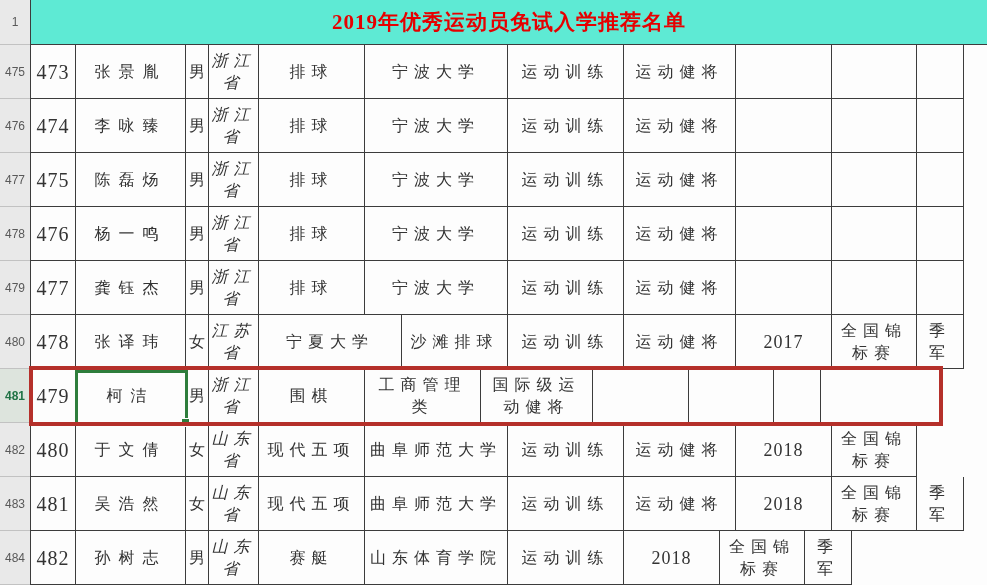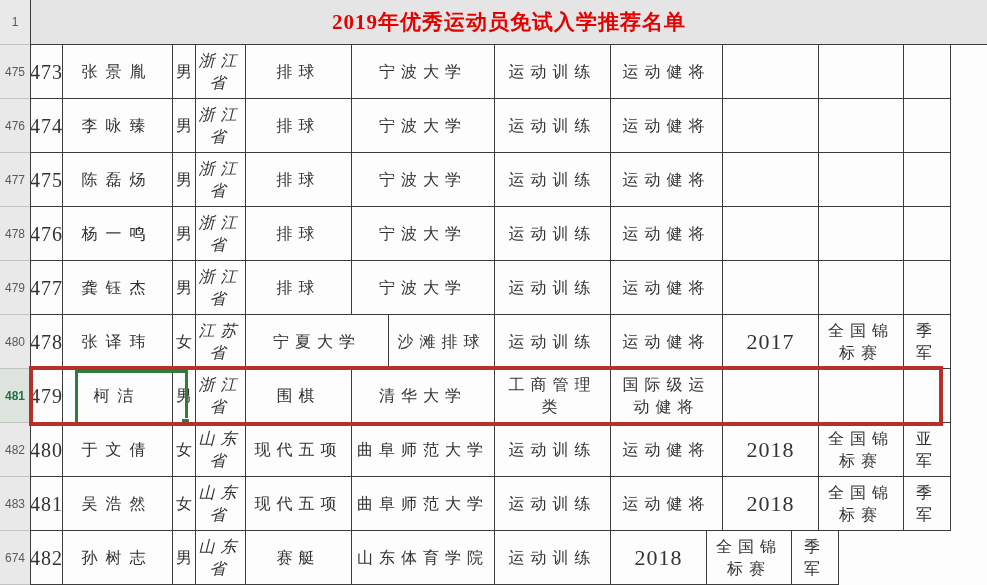--- a/index.html
+++ b/index.html
@@ -30,21 +30,21 @@
   .gutter-cell.selected{color:#217346;background:#dde4dd;font-weight:bold;}
   
   .sheet{
     position:absolute;left:30px;top:0;width:957px;height:585px;
     border-left:1px solid #3c3c3c;
     box-sizing:border-box;
     z-index:2;
   }
   .title-row{
     height:45px;box-sizing:border-box;
-    background:#e5e5e5;
+    background:#5eead4;
     border-bottom:1px solid #3c3c3c;
     display:flex;align-items:center;justify-content:center;
   }
   .title-text{
     font-size:21px;font-weight:bold;color:#e60000;
     letter-spacing:1px;
   }
   .grid-row{display:flex;height:54px;}
   .cell{
     box-sizing:border-box;
@@ -53,29 +53,29 @@
     display:flex;align-items:center;justify-content:center;
     text-align:center;
     font-size:16px;
     letter-spacing:6px;
     line-height:22px;
     padding:0 4px;
     overflow:hidden;
     background:#fdfdfd;
     cursor:cell;
   }
-  .c-serial{width:32px;font-size:20px;letter-spacing:1px;padding:0;}
+  .c-serial{width:45px;font-size:20px;letter-spacing:1px;padding:0;}
   .c-name{width:110px;letter-spacing:8px;padding:0;}
   .c-gender{width:23px;padding:0;letter-spacing:0;}
   .c-province{width:50px;padding:0;font-style:italic;}
   .c-sport{width:106px;}
   .c-university{width:143px;padding:8px 2px;}
   .c-major{width:116px;}
   .c-level{width:112px;padding:0 8px;}
-  .c-year{width:96px;font-size:22px;letter-spacing:1px;}
+  .c-year{width:96px;font-size:18px;letter-spacing:1px;}
   .c-competition{width:85px;padding:0 6px;}
   .c-result{width:47px;padding:0 2px;}
   
   .red-box{
     position:absolute;
     left:-2px;top:366px;
     width:914px;height:60px;
     border:4px solid #b5302a;
     box-sizing:border-box;
     pointer-events:none;
@@ -111,21 +111,21 @@
 
   <div class="gutter-cell row-h">475</div>
       <div class="gutter-cell row-h">476</div>
       <div class="gutter-cell row-h">477</div>
       <div class="gutter-cell row-h">478</div>
       <div class="gutter-cell row-h">479</div>
       <div class="gutter-cell row-h">480</div>
       <div class="gutter-cell row-h selected">481</div>
       <div class="gutter-cell row-h">482</div>
       <div class="gutter-cell row-h">483</div>
-      <div class="gutter-cell row-h">674</div>
+      <div class="gutter-cell row-h">484</div>
     </div>
 
   <div class="sheet">
     <div class="title-row">
       <span class="title-text">2019年优秀运动员免试入学推荐名单</span>
     </div>
 
     <div id="grid">
 
     <div class="grid-row">
@@ -205,39 +205,37 @@
           <div class="cell c-year">2017</div>
           <div class="cell c-competition">全国锦标赛</div>
           <div class="cell c-result">季军</div>
         </div>
         <div class="grid-row">
           <div class="cell c-serial">479</div>
           <div class="cell c-name">柯洁</div>
           <div class="cell c-gender">男</div>
           <div class="cell c-province">浙江省</div>
           <div class="cell c-sport">围棋</div>
-          <div class="cell c-university">清华大学</div>
           <div class="cell c-major">工商管理类</div>
           <div class="cell c-level">国际级运动健将</div>
           <div class="cell c-year"></div>
           <div class="cell c-competition"></div>
           <div class="cell c-result"></div>
         </div>
         <div class="grid-row">
           <div class="cell c-serial">480</div>
           <div class="cell c-name">于文倩</div>
           <div class="cell c-gender">女</div>
           <div class="cell c-province">山东省</div>
           <div class="cell c-sport">现代五项</div>
           <div class="cell c-university">曲阜师范大学</div>
           <div class="cell c-major">运动训练</div>
           <div class="cell c-level">运动健将</div>
           <div class="cell c-year">2018</div>
           <div class="cell c-competition">全国锦标赛</div>
-          <div class="cell c-result">亚军</div>
         </div>
         <div class="grid-row">
           <div class="cell c-serial">481</div>
           <div class="cell c-name">吴浩然</div>
           <div class="cell c-gender">女</div>
           <div class="cell c-province">山东省</div>
           <div class="cell c-sport">现代五项</div>
           <div class="cell c-university">曲阜师范大学</div>
           <div class="cell c-major">运动训练</div>
           <div class="cell c-level">运动健将</div>

